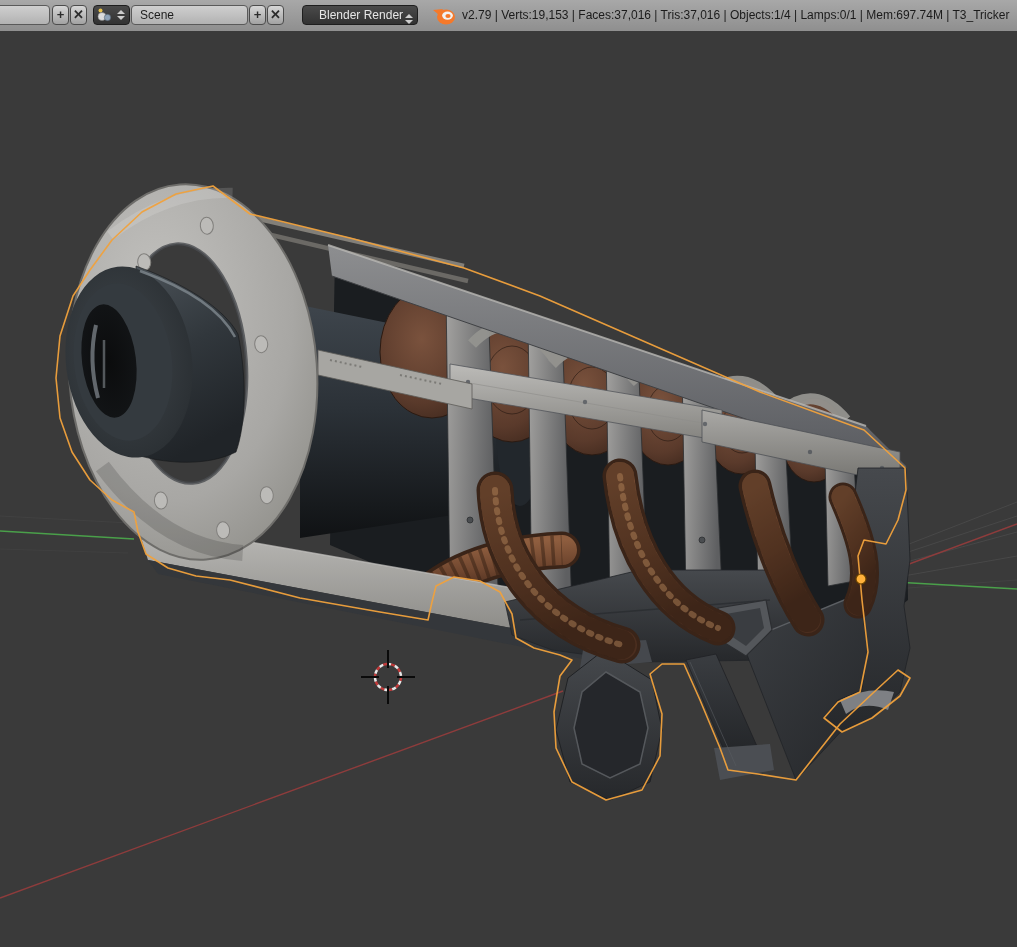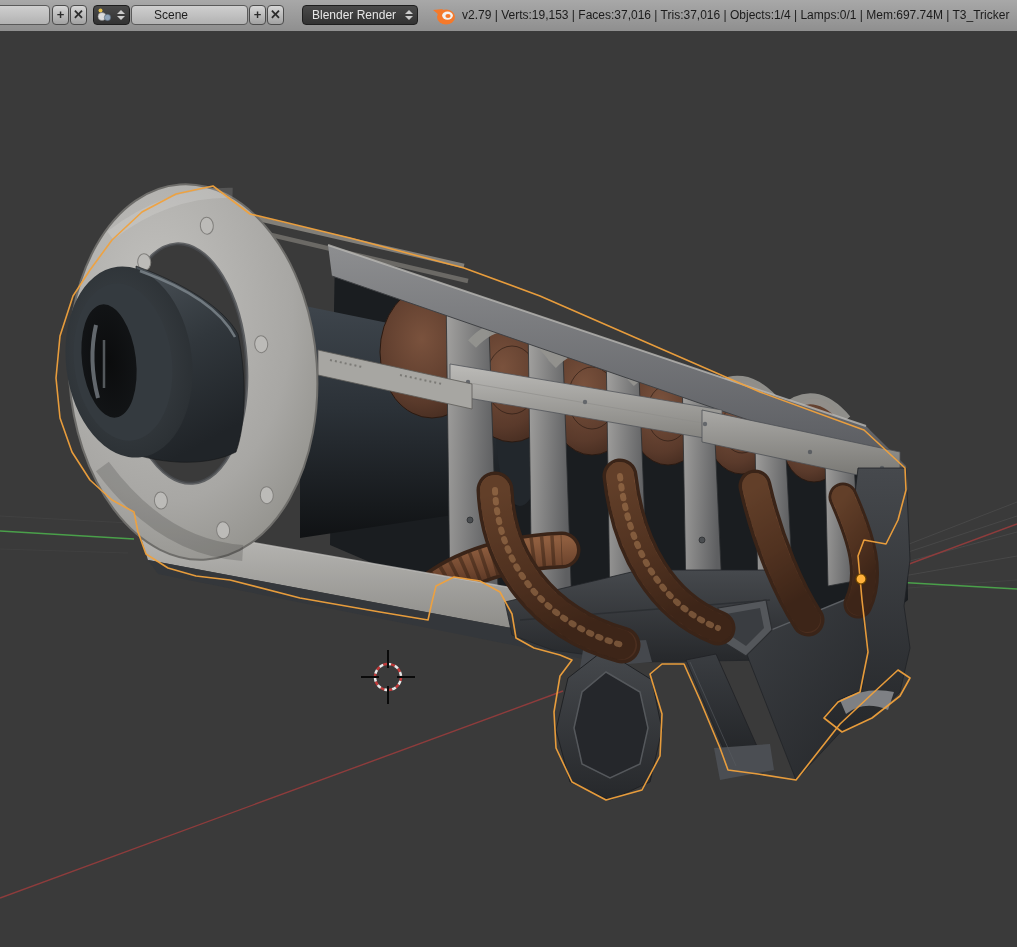--- a/index.html
+++ b/index.html
@@ -10,21 +10,21 @@
           background:linear-gradient(#a8a8a8,#8f8f8f);
           border-bottom:1px solid #1f1f1f;}
   .hbtn{position:absolute;top:5px;height:20px;box-sizing:border-box;
         border:1px solid #4c4c4c;border-radius:4px;
         background:linear-gradient(#d6d6d6,#a2a2a2);
         color:#2c2c2c;font-size:13px;font-weight:bold;line-height:18px;
         text-align:center;padding:0;cursor:default;}
   .hfield{position:absolute;top:5px;height:20px;box-sizing:border-box;
           border:1px solid #5a5a5a;border-radius:4px;
           background:linear-gradient(#cfcfcf,#b2b2b2);
-          color:#1d1d1d;font-size:12px;line-height:18px;padding:0 22px;}
+          color:#1d1d1d;font-size:12px;line-height:18px;padding:0 8px;}
   .hdark{position:absolute;top:5px;height:20px;box-sizing:border-box;
          border:1px solid #1e1e1e;border-radius:4px;
          background:linear-gradient(#4a4a4a,#323232);
          color:#e6e6e6;font-size:12px;line-height:18px;
          display:flex;align-items:center;}
   .tri{width:0;height:0;border-left:4px solid transparent;border-right:4px solid transparent;}
   .tri-up{border-bottom:4px solid #cdcdcd;margin-bottom:2px;}
   .tri-dn{border-top:4px solid #cdcdcd;}
   .arrows{display:flex;flex-direction:column;margin-left:auto;margin-right:4px;}
   .stats{position:absolute;left:462px;top:0;height:31px;line-height:31px;
@@ -52,21 +52,21 @@
       </svg>
       <span class="arrows">
           <span class="tri tri-up"></span>
           <span class="tri tri-dn"></span>
         </span>
     </div>
     <div class="hfield" style="left:131px;width:117px;">Scene</div>
     <button class="hbtn" style="left:249px;width:17px;">+</button>
     <button class="hbtn" style="left:267px;width:17px;">✕</button>
 
-    <div class="hdark" style="left:302px;width:116px;padding-left:9px;">
+    <div class="hdark" style="left:302px;width:116px;padding-left:16px;align-items:flex-end;">
       <span>Blender Render</span>
       <span class="arrows">
           <span class="tri tri-up"></span>
           <span class="tri tri-dn"></span>
         </span>
     </div>
 
     <svg width="26" height="20" viewBox="0 0 26 20" style="position:absolute;left:431px;top:6px;">
       <path d="M2,4 L12,3 L8,9 Z" fill="#f5792a"></path>
       <ellipse cx="15" cy="11" rx="9" ry="7.5" fill="#f5792a"></ellipse>

